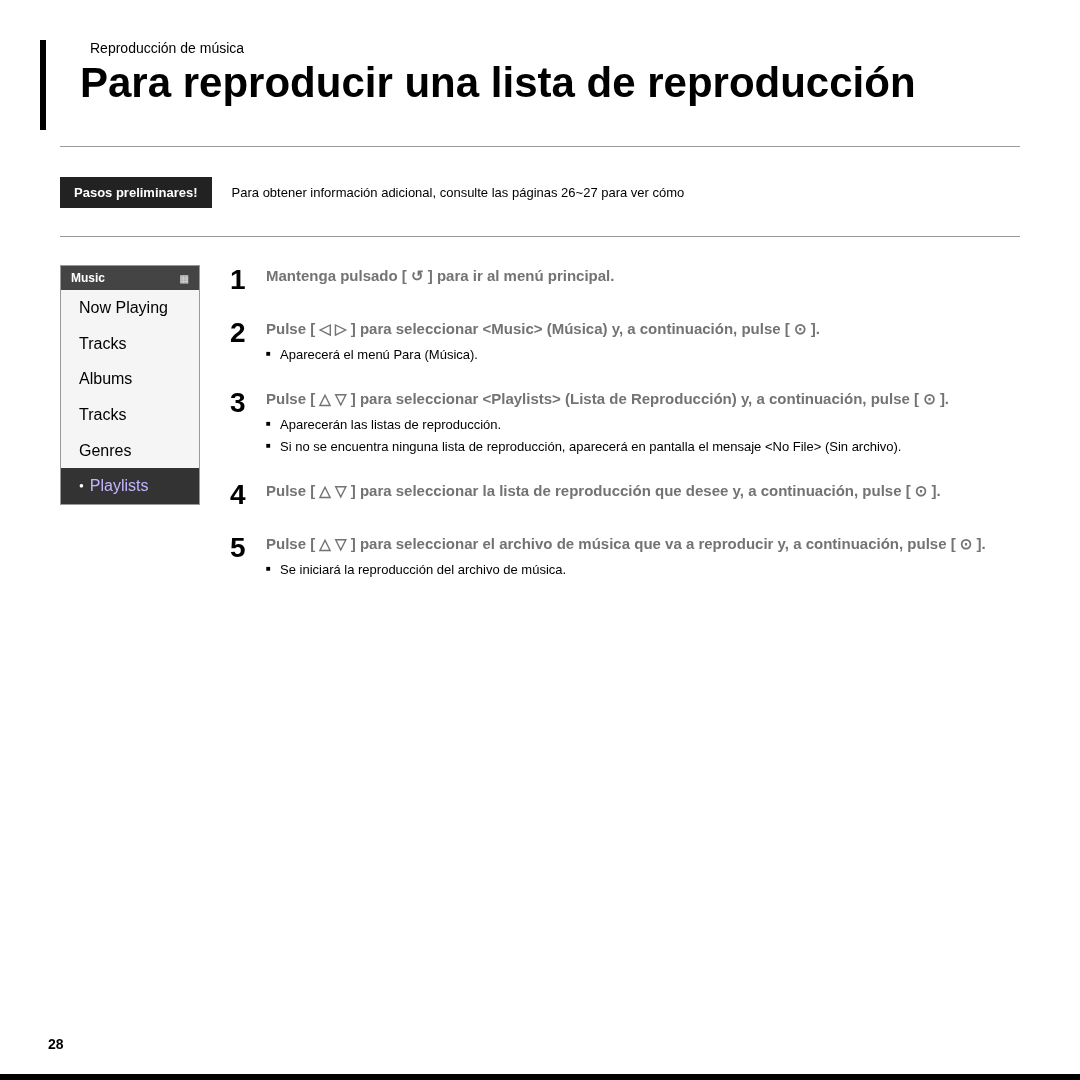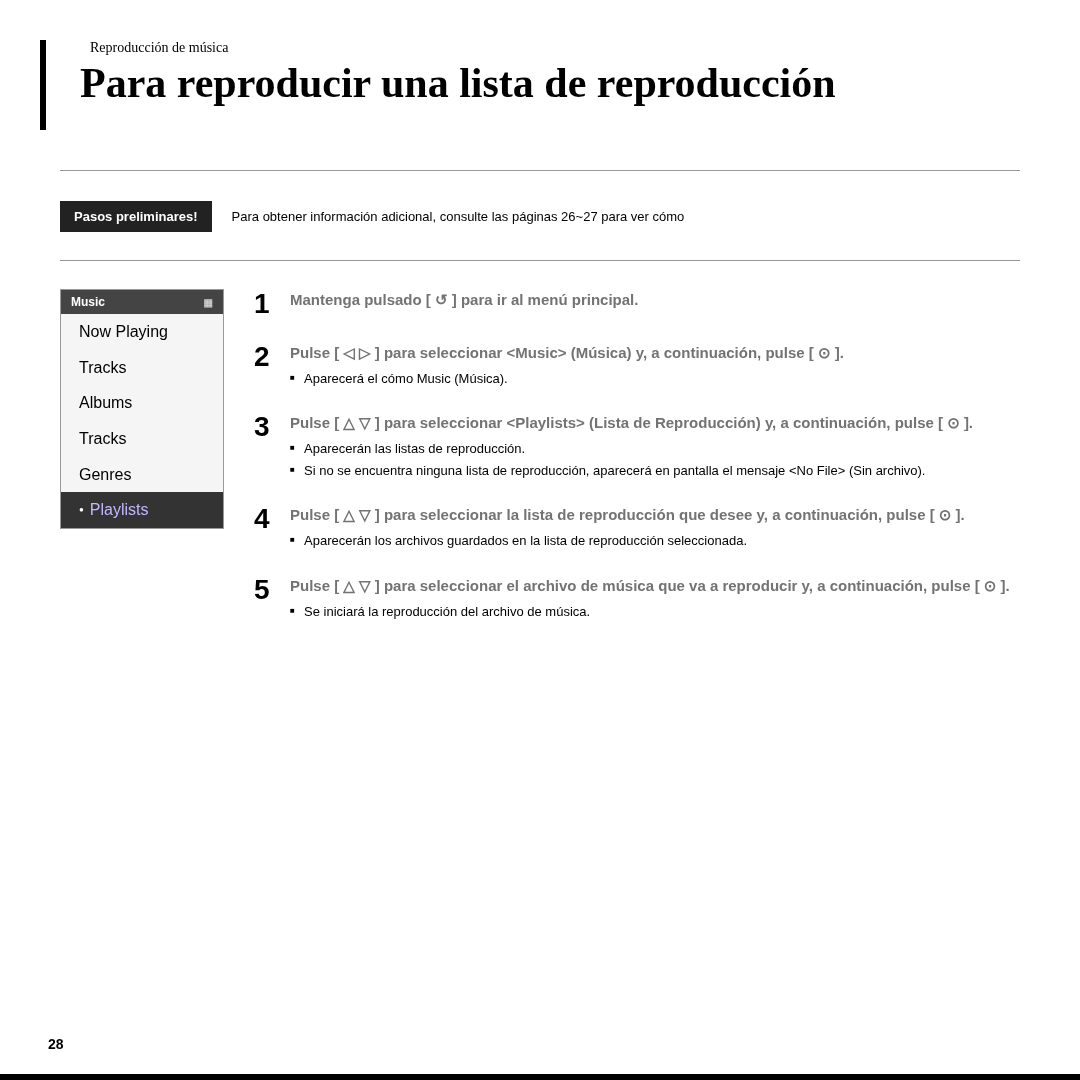--- a/index.html
+++ b/index.html
@@ -27,22 +27,21 @@
       left: 40px;
       top: 40px;
       width: 6px;
       height: 90px;
       background: #000000;
     }
 
     
     .header-section {
       padding-left: 20px;
-      margin-bottom: 64px;
-      font-family: Liberation Serif, serif;
+      margin-bottom: 40px;
     }
 
     .subtitle {
       font-size: 14px;
       font-weight: normal;
       color: #000;
       margin-bottom: 4px;
       margin-left: 10px;
     }
 
@@ -94,21 +93,21 @@
 
     
     .main-content {
       display: flex;
       gap: 30px;
       align-items: flex-start;
     }
 
     
     .sidebar-menu {
-      width: 164px;
+      width: 140px;
       flex-shrink: 0;
       border: 1px solid #999;
       background: #f5f5f5;
       font-size: 12px;
     }
 
     .sidebar-header {
       background: #444444;
       color: #ffffff;
       padding: 5px 10px;
@@ -278,43 +277,40 @@
         <div class="step-content">
           <div class="step-title">Mantenga pulsado [ ↺ ] para ir al menú principal.</div>
         </div>
       </div>
 
       <div class="step">
         <div class="step-number">2</div>
         <div class="step-content">
           <div class="step-title">Pulse [ ◁ ▷ ] para seleccionar &lt;Music&gt; (Música) y, a continuación, pulse [ ⊙ ].</div>
           <ul class="step-bullets">
-            <li>Aparecerá el cómo Music (Música).</li>
+            <li>Aparecerá el menú Para (Música).</li>
           </ul>
         </div>
       </div>
 
       <div class="step">
         <div class="step-number">3</div>
         <div class="step-content">
           <div class="step-title">Pulse [ △ ▽ ] para seleccionar &lt;Playlists&gt; (Lista de Reproducción) y, a continuación, pulse [ ⊙ ].</div>
           <ul class="step-bullets">
             <li>Aparecerán las listas de reproducción.</li>
             <li>Si no se encuentra ninguna lista de reproducción, aparecerá en pantalla el mensaje &lt;No File&gt; (Sin archivo).</li>
           </ul>
         </div>
       </div>
 
       <div class="step">
         <div class="step-number">4</div>
         <div class="step-content">
           <div class="step-title">Pulse [ △ ▽ ] para seleccionar la lista de reproducción que desee y, a continuación, pulse [ ⊙ ].</div>
-          <ul class="step-bullets">
-            <li>Aparecerán los archivos guardados en la lista de reproducción seleccionada.</li>
-          </ul>
         </div>
       </div>
 
       <div class="step">
         <div class="step-number">5</div>
         <div class="step-content">
           <div class="step-title">Pulse [ △ ▽ ] para seleccionar el archivo de música que va a reproducir y, a continuación, pulse [ ⊙ ].</div>
           <ul class="step-bullets">
             <li>Se iniciará la reproducción del archivo de música.</li>
           </ul>

